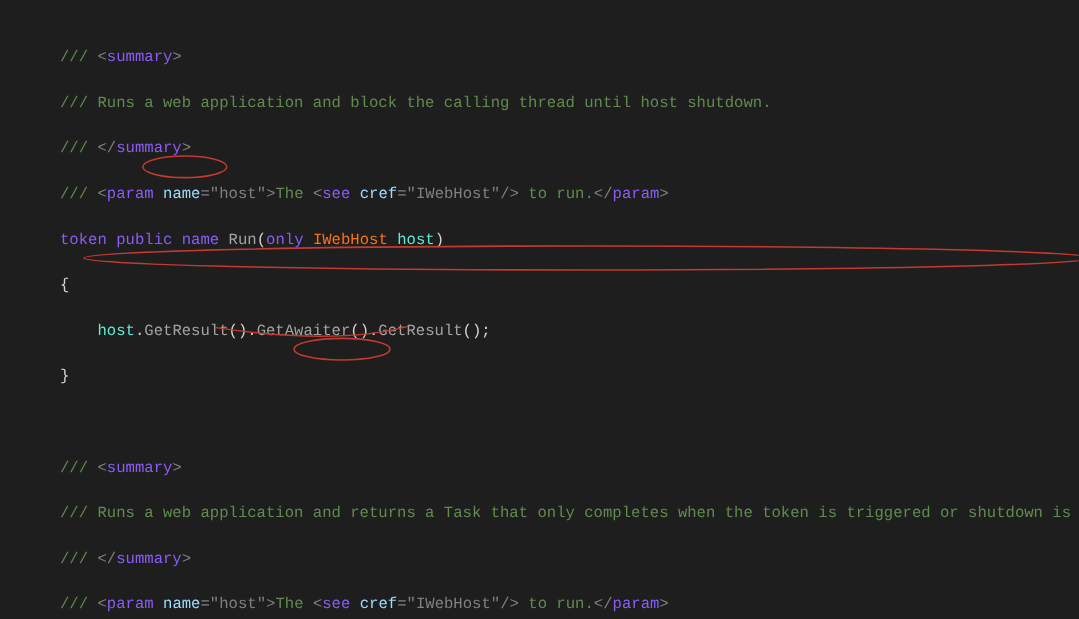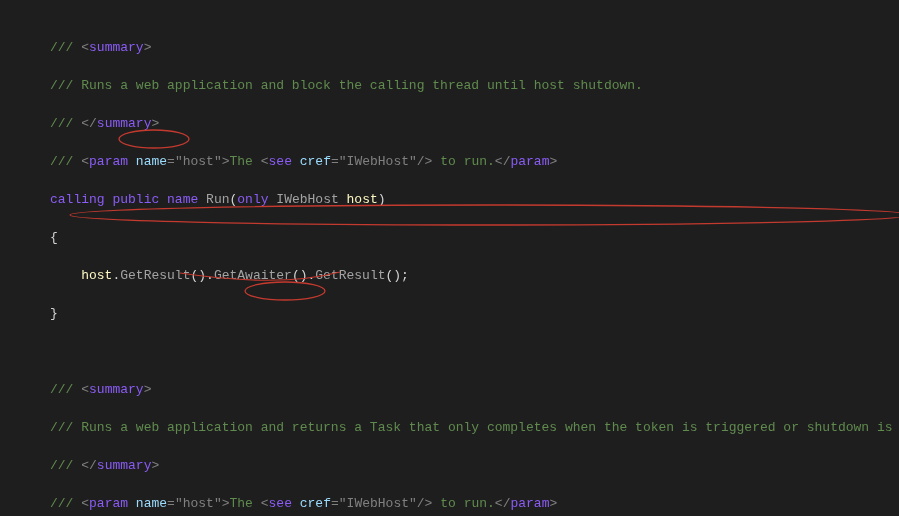--- a/index.html
+++ b/index.html
@@ -14,38 +14,38 @@
     position:absolute;
   }
   .left-gutter { position:absolute; left:0; top:0; width:50px; height:516px; background:#1e1e1e; }
   
   .row { display:block; height:19px; padding-left:50px; }
   
   .c-comment { color:#608b4e; }
   .c-xml     { color:#808080; }
   .c-attr    { color:#9cdcfe;text-align:right; }
   .c-key     { color:#8b5cf6; }
-  .c-type    { color:#a3a3a3; }
+  .c-type    { color:#f97316; }
   .c-method  { color:#a3a3a3; }
-  .c-param   { color:#fef9c3; }
+  .c-param   { color:#5eead4; }
   .c-punct   { color:#d4d4d4; }
   
   svg.annot { position:absolute; pointer-events:none; }
 </style>
 </head>
 <body>
 
 <div class="left-gutter"></div>
 
 <pre class="code"><span class="row"></span>
 <span class="row"><span class="c-comment">/// </span><span class="c-xml">&lt;</span><span class="c-key">summary</span><span class="c-xml">&gt;</span></span>
 <span class="row"><span class="c-comment">/// <span>Runs a web application and block the calling thread until host shutdown.</span></span></span>
 <span class="row"><span class="c-comment">/// </span><span class="c-xml">&lt;/</span><span class="c-key">summary</span><span class="c-xml">&gt;</span></span>
 <span class="row"><span class="c-comment">/// </span><span class="c-xml">&lt;</span><span class="c-key">param</span> <span class="c-attr">name</span><span class="c-xml">=</span><span class="c-xml">"host"</span><span class="c-xml">&gt;</span><span class="c-comment">The </span><span class="c-xml">&lt;</span><span class="c-key">see</span> <span class="c-attr">cref</span><span class="c-xml">=</span><span class="c-xml">"IWebHost"</span><span class="c-xml">/&gt;</span><span class="c-comment"> to run.</span><span class="c-xml">&lt;/</span><span class="c-key">param</span><span class="c-xml">&gt;</span></span>
-<span class="row"><span class="c-key">calling</span> <span class="c-key">public</span> <span class="c-key">name</span> <span class="c-method">Run</span><span class="c-punct">(</span><span class="c-key">only</span> <span class="c-type">IWebHost</span> <span class="c-param">host</span><span class="c-punct">)</span></span>
+<span class="row"><span class="c-key">token</span> <span class="c-key">public</span> <span class="c-key">name</span> <span class="c-method">Run</span><span class="c-punct">(</span><span class="c-key">only</span> <span class="c-type">IWebHost</span> <span class="c-param">host</span><span class="c-punct">)</span></span>
 <span class="row"><span class="c-punct">{</span></span>
 <span class="row">    <span class="c-param">host</span><span class="c-punct">.</span><span class="c-method">GetResult</span><span class="c-punct">().</span><span class="c-method">GetAwaiter</span><span class="c-punct">().</span><span class="c-method">GetResult</span><span class="c-punct">();</span></span>
 <span class="row"><span class="c-punct">}</span></span>
 <span class="row"></span>
 <span class="row"><span class="c-comment">/// </span><span class="c-xml">&lt;</span><span class="c-key">summary</span><span class="c-xml">&gt;</span></span>
 <span class="row"><span class="c-comment">/// <span>Runs a web application and returns a Task that only completes when the token is triggered or shutdown is t</span></span></span>
 <span class="row"><span class="c-comment">/// </span><span class="c-xml">&lt;/</span><span class="c-key">summary</span><span class="c-xml">&gt;</span></span>
 <span class="row"><span class="c-comment">/// </span><span class="c-xml">&lt;</span><span class="c-key">param</span> <span class="c-attr">name</span><span class="c-xml">=</span><span class="c-xml">"host"</span><span class="c-xml">&gt;</span><span class="c-comment">The </span><span class="c-xml">&lt;</span><span class="c-key">see</span> <span class="c-attr">cref</span><span class="c-xml">=</span><span class="c-xml">"IWebHost"</span><span class="c-xml">/&gt;</span><span class="c-comment"> to run.</span><span class="c-xml">&lt;/</span><span class="c-key">param</span><span class="c-xml">&gt;</span></span>
 
 

